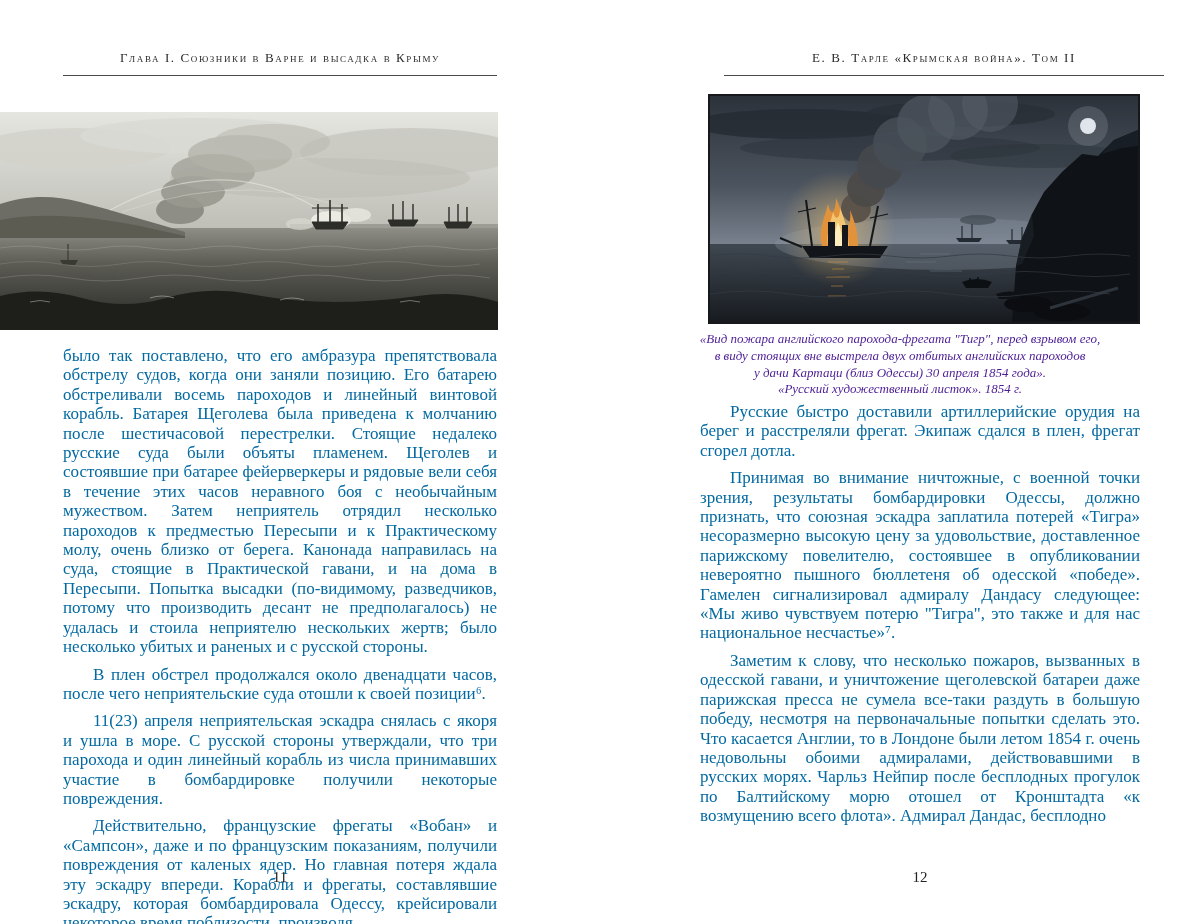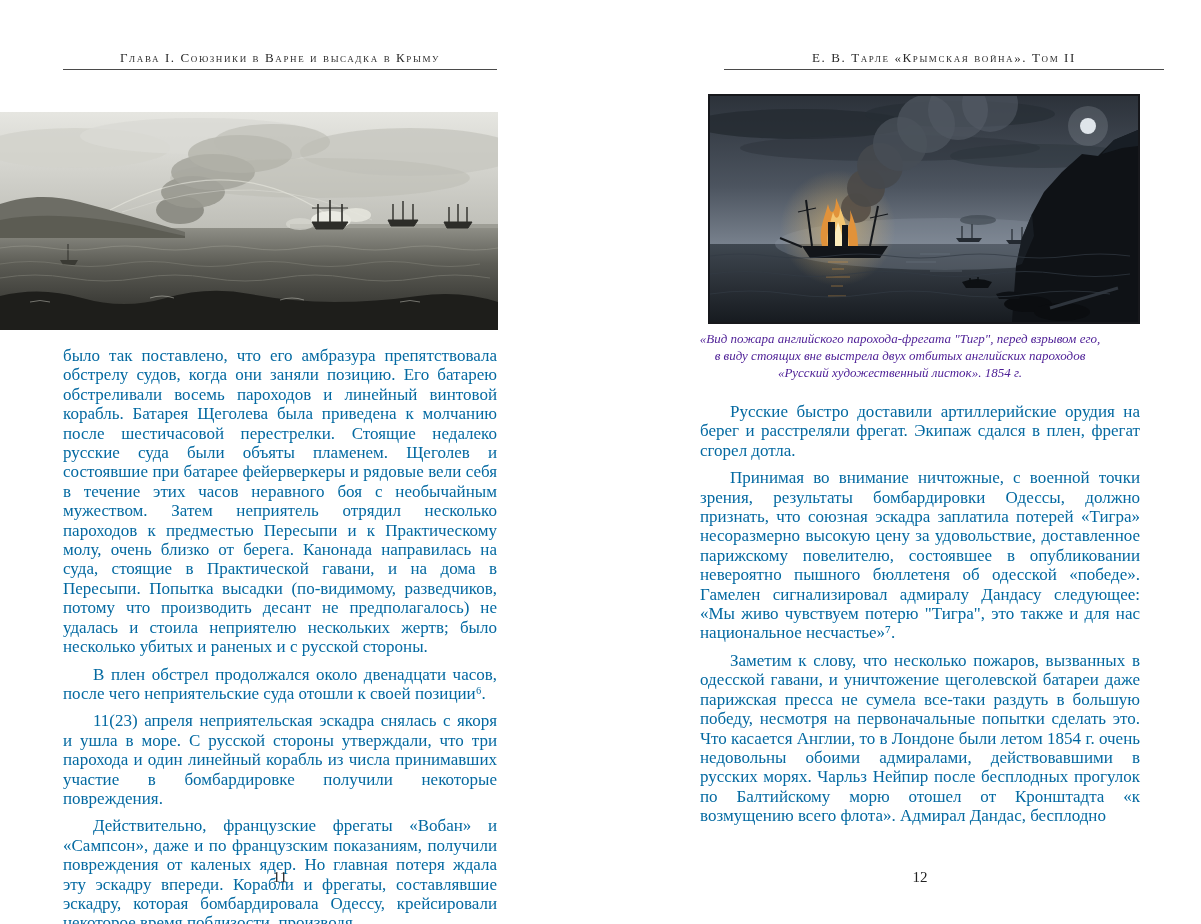--- a/index.html
+++ b/index.html
@@ -10,21 +10,21 @@
     color: #1b1b1b;
     overflow: hidden;
   }
   .running-head {
     position: absolute;
     text-align: center;
     font-size: 13px;
     letter-spacing: 1.6px;
     font-variant: small-caps;
     color: #2a2a2a;
-    padding-bottom: 3px;
+    padding-bottom: 9px;
     border-bottom: 1px solid #4a4a4a;
   }
   .rh-left  { left: 63px;  top: 50px; width: 434px; }
   .rh-right { left: 724px; top: 50px; width: 440px; }
 
   .plate { position: absolute; }
   .plate-left  { left: 0;     top: 112px; width: 498px; height: 218px; }
   .plate-right { left: 708px; top: 94px;  width: 432px; height: 230px; border: 2px solid #17181c; background: #20252b; }
   .plate svg { display: block; }
 
@@ -228,20 +228,21 @@
         <path d="M0,160 q30,-4 60,0 t60,0 t60,0 t60,0 t60,0 t60,0 t60,0"></path>
         <path d="M0,178 q35,-5 70,0 t70,0 t70,0 t70,0 t70,0 t70,0"></path>
         <path d="M0,198 q40,-6 80,0 t80,0 t80,0 t80,0 t80,0"></path>
       </g>
     </svg>
   </figure>
 
   <div class="caption">
       <div>«Вид пожара английского парохода-фрегата "Тигр", перед взрывом его,</div>
       <div>в виду стоящих вне выстрела двух отбитых английских пароходов</div>
+      <div>у дачи Картаци (близ Одессы) 30 апреля 1854 года».</div>
       <div>«Русский художественный листок». 1854 г.</div>
     </div>
 
   <div class="body-col body-right">
       <p class="para indent">Русские быстро доставили артиллерийские орудия на берег и расстреляли фрегат. Экипаж сдался в плен, фрегат сгорел дотла.</p>
       <p class="para indent">Принимая во внимание ничтожные, с военной точки зрения, результаты бомбардировки Одессы, должно признать, что союзная эскадра заплатила потерей «Тигра» несоразмерно высокую цену за удовольствие, доставленное парижскому повелителю, состоявшее в опубликовании невероятно пышного бюллетеня об одесской «победе». Гамелен сигнализировал адмиралу Дандасу следующее: «Мы живо чувствуем потерю "Тигра", это также и для нас национальное несчастье»⁷.</p>
       <p class="para indent">Заметим к слову, что несколько пожаров, вызванных в одесской гавани, и уничтожение щеголевской батареи даже парижская пресса не сумела все-таки раздуть в большую победу, несмотря на первоначальные попытки сделать это. Что касается Англии, то в Лондоне были летом 1854 г. очень недовольны обоими адмиралами, действовавшими в русских морях. Чарльз Нейпир после бесплодных прогулок по Балтийскому морю отошел от Кронштадта «к возмущению всего флота». Адмирал Дандас, бесплодно</p>
     </div>
 
   <div class="page-num pn-right">12</div>

